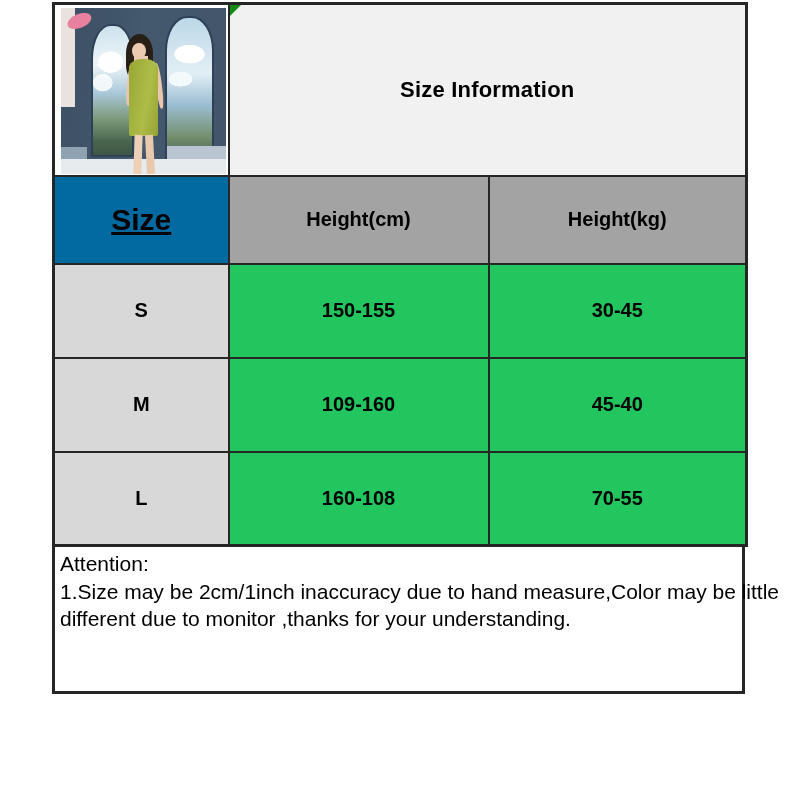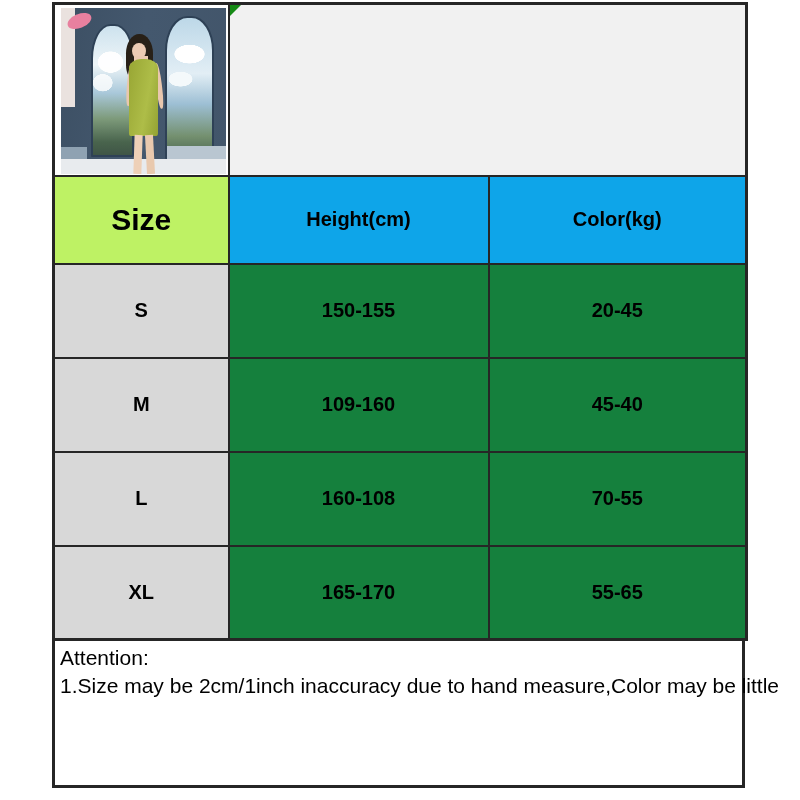--- a/index.html
+++ b/index.html
@@ -32,24 +32,24 @@
   tr.r-data  { height:94px; }
 
   .photo-cell { background:#ffffff; vertical-align:top; }
   .title-cell { background:#f1f1f1; position:relative; }
   .title-text { font-size:22px; font-weight:700; letter-spacing:0.2px; }
   .corner-flag {
     position:absolute; left:0; top:0; width:0; height:0;
     border-top:11px solid #168a16; border-right:11px solid transparent;
   }
 
-  th.size-head { background:#bef264; font-size:30px; font-weight:700; }
-  th.col-head  { background:#0ea5e9; font-size:20px; font-weight:700; }
+  th.size-head { background:#0369a1; font-size:30px; font-weight:700;text-decoration:underline; }
+  th.col-head  { background:#a3a3a3; font-size:20px; font-weight:700; }
   td.size-label { background:#d8d8d8; font-size:20px; font-weight:700; }
-  td.val { background:#15803d; font-size:20px; font-weight:700; }
+  td.val { background:#22c55e; font-size:20px; font-weight:700; }
 
   .attention {
     box-sizing:border-box;
     width:693px; height:147px;
     border:3px solid #262626; border-top:none;
     background:#ffffff;
     padding:3px 5px 0 5px;
     font-size:21px; line-height:27.5px;
     text-align:left;
   }
@@ -128,48 +128,45 @@
           <div class="arm-l"></div>
           <div class="arm-r"></div>
           <div class="dress"></div>
           <div class="leg-l"></div>
           <div class="leg-r"></div>
           <div class="badge"></div>
         </div>
       </td>
       <td class="title-cell" colspan="2">
         <span class="corner-flag"></span>
+        <span class="title-text">Size Information</span>
       </td>
     </tr>
     <tr class="r-head">
       <th class="size-head">Size</th>
       <th class="col-head">Height(cm)</th>
-      <th class="col-head">Color(kg)</th>
+      <th class="col-head">Height(kg)</th>
     </tr>
     <tr class="r-data">
       <td class="size-label">S</td>
       <td class="val">150-155</td>
-      <td class="val">20-45</td>
+      <td class="val">30-45</td>
     </tr>
     <tr class="r-data">
       <td class="size-label">M</td>
       <td class="val">109-160</td>
       <td class="val">45-40</td>
     </tr>
     <tr class="r-data">
       <td class="size-label">L</td>
       <td class="val">160-108</td>
       <td class="val">70-55</td>
     </tr>
-    <tr class="r-data">
-      <td class="size-label">XL</td>
-      <td class="val">165-170</td>
-      <td class="val">55-65</td>
-    </tr>
   </tbody>
     </table>
 
   <div class="attention">
     <div>Attention:</div>
     <div>1.Size may be 2cm/1inch inaccuracy due to hand measure,Color may be little</div>
+    <div>different due to monitor ,thanks for your understanding.</div>
   </div>
 
 </div>
 
 </body></html>

